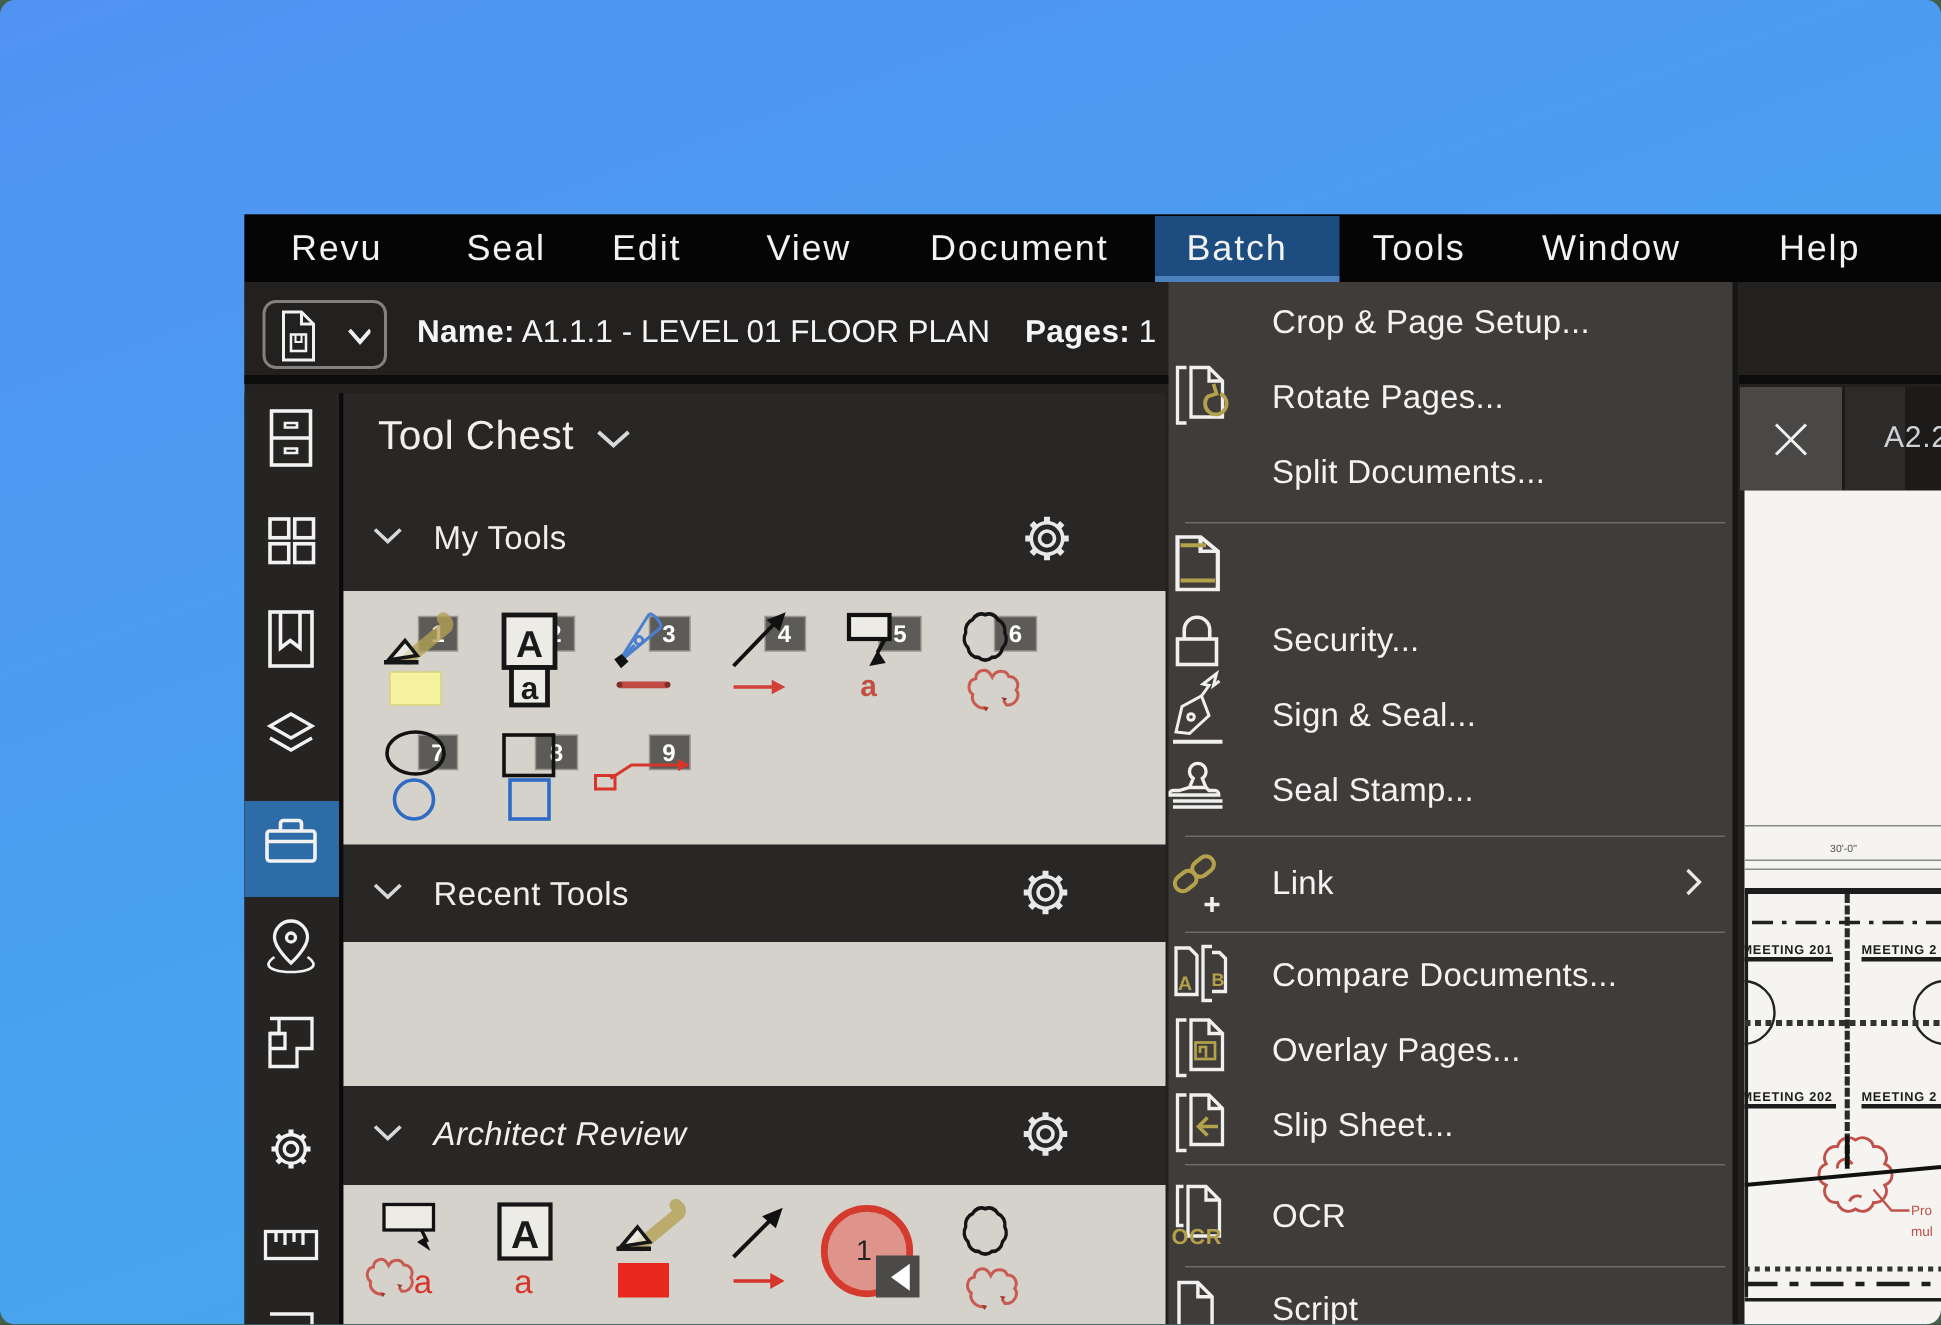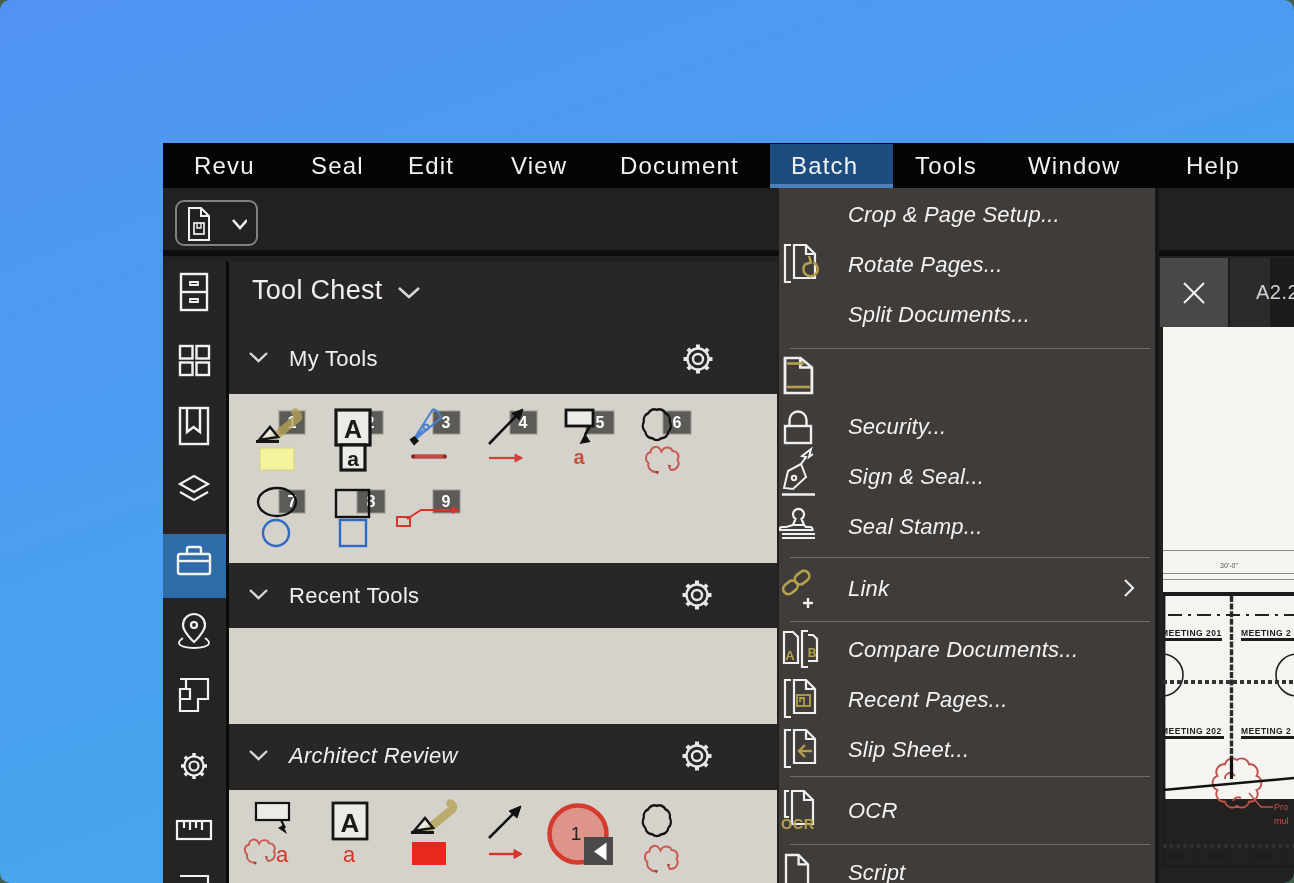--- a/index.html
+++ b/index.html
@@ -26,29 +26,29 @@
 #sidediv { position:absolute; left:63px; top:119px; width:3px; height:621px; background:#0b0b0b; }
 #selbox { position:absolute; left:0; top:391px; width:63px; height:64px; background:#2e6ca8; }
 
 
 #panel { position:absolute; left:66px; top:119px; width:548px; height:621px; background:#292725; }
 .light { position:absolute; left:0; width:548px; background:#d4d2ca; }
 .hdrtxt { position:absolute; color:#f0efee; font-size:22px; letter-spacing:0.3px; }
 
 
 #dropdown { position:absolute; left:616px; top:45px; width:380px; height:695px; background:#3f3c3a; border-right:4px solid #161616; }
-.ditem { position:absolute; left:69px; color:#f3f3f3; font-size:22px; letter-spacing:0.2px; white-space:nowrap;font-style:italic; }
+.ditem { position:absolute; left:69px; color:#f3f3f3; font-size:22px; letter-spacing:0.2px; white-space:nowrap; }
 .rtip { fill:#a03a30; }
 .dsep { position:absolute; left:11px; width:360px; height:1px; background:#6e6c6a; }
 
 
 #tabrow { position:absolute; left:997px; top:115px; width:134px; height:69px; background:#1c1b1a; }
 #tab1 { position:absolute; left:0; top:0; width:68px; height:69px; background:#4a4846; }
 #tab2 { position:absolute; left:70px; top:0; width:40px; height:69px; background:#2c2b29; color:#ccd2d8; font-size:20px; line-height:69px; padding-left:26px; letter-spacing:0.5px; }
-#page { position:absolute; left:1000px; top:184px; width:131px; height:472px; background:#f5f4f1; }
+#page { position:absolute; left:1000px; top:184px; width:131px; height:556px; background:#f5f4f1; }
 </style>
 </head>
 <body>
 <div id="stage">
   <div id="blue">
     <div id="app">
 
       <div id="menubar">
         <div id="batchhl"></div>
           <div id="batchul"></div>
@@ -65,20 +65,21 @@
 
       <div id="toolbar">
         <div id="filebtn"></div>
         <svg style="position:absolute;left:24px;top:18px" width="60" height="36" viewBox="0 0 60 36" fill="none" stroke="#f0f0f0" stroke-width="2">
           <path d="M2 2 h12 l8 8 v24 h-20 z"></path>
           <path d="M14 2 v8 h8"></path>
           <rect x="7" y="17" width="10" height="11" stroke-width="1.7"></rect>
           <path d="M10 17 v5 h4 v-5" stroke-width="1.4"></path>
           <path d="M46 14 l7 8 l7 -8" stroke-width="2.6"></path>
         </svg>
+        <div id="namebar"><b>Name:</b> A1.1.1 - LEVEL 01 FLOOR PLAN&nbsp;&nbsp;&nbsp; <b>Pages:</b> 1</div>
       </div>
 
       <div id="sidebar"></div>
       <div id="selbox"></div>
       <div id="sidediv"></div>
       <svg id="sideicons" style="position:absolute;left:0;top:119px" width="63" height="621" viewBox="0 0 63 621" fill="none" stroke="#f2f2f2" stroke-width="2.4">
 
         <g>
           <rect x="18" y="12" width="26" height="36"></rect>
           <line x1="18" y1="30" x2="44" y2="30"></line>
@@ -385,21 +386,21 @@
         <span class="ditem" style="top:64px">Rotate Pages...</span>
         <span class="ditem" style="top:114px">Split Documents...</span>
         <div class="dsep" style="top:160px"></div>
         <span class="ditem" style="top:226px">Security...</span>
         <span class="ditem" style="top:276px">Sign &amp; Seal...</span>
         <span class="ditem" style="top:326px">Seal Stamp...</span>
         <div class="dsep" style="top:369px"></div>
         <span class="ditem" style="top:388px">Link</span>
         <div class="dsep" style="top:433px"></div>
         <span class="ditem" style="top:449px">Compare Documents...</span>
-        <span class="ditem" style="top:499px">Recent Pages...</span>
+        <span class="ditem" style="top:499px">Overlay Pages...</span>
         <span class="ditem" style="top:549px">Slip Sheet...</span>
         <div class="dsep" style="top:588px"></div>
         <span class="ditem" style="top:610px">OCR</span>
         <div class="dsep" style="top:656px"></div>
         <span class="ditem" style="top:672px">Script</span>
         <svg style="position:absolute;left:0;top:0" width="376" height="695" viewBox="0 0 376 695" fill="none" stroke-linejoin="miter">
           <defs>
             <g id="dpage" stroke="#f0f0f0" stroke-width="2.2">
               <path d="M0 0 h12 l9 9 v24 h-21 z"></path>
               <path d="M12 0 v9 h9"></path>

